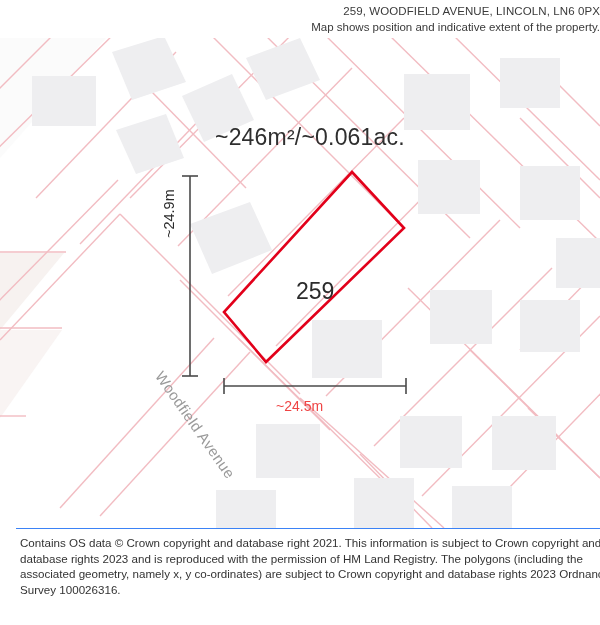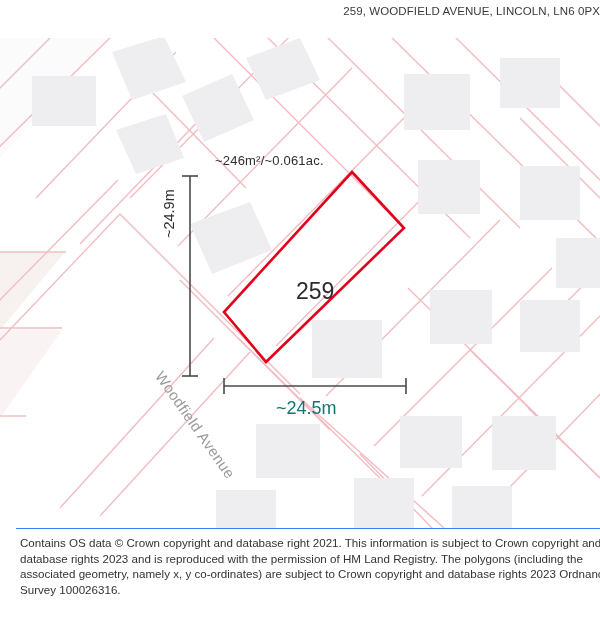--- a/index.html
+++ b/index.html
@@ -57,36 +57,35 @@
   }
   
   .map-label {
     position: absolute;
     font-family: "Liberation Sans", sans-serif;
     color: #2b2b2b;
   }
   .area-label {
     left: 215px;
     top: 86px;
-    font-size: 13px;
+    font-size: 23px;
     color: #2f2f2f;
     letter-spacing: 0.2px;
-    margin-top: 29px;
   }
   .plot-number {
     left: 296px;
     top: 240px;
     font-size: 23px;
     color: #2b2b2b;
   }
   .dim-horizontal {
     left: 276px;
     top: 360px;
-    font-size: 18px;
-    color: #0f766e;
+    font-size: 14px;
+    color: #ef4444;
   }
   .dim-vertical {
     left: 161px;
     top: 200px;
     font-size: 14.5px;
     color: #2b2b2b;
     transform: rotate(-90deg);
     transform-origin: left top;
   }
   .street-name {
@@ -117,20 +116,21 @@
     color: #333333;
   }
 </style>
 </head>
 <body>
 
 <div class="page">
 
   <div class="header">
     <div class="title">259, WOODFIELD AVENUE, LINCOLN, LN6 0PX</div>
+    <div class="subtitle">Map shows position and indicative extent of the property.</div>
   </div>
 
   <div class="map">
     <svg width="600" height="490" viewBox="0 0 600 490" xmlns="http://www.w3.org/2000/svg">
 
       <rect x="0" y="0" width="600" height="490" fill="#ffffff"></rect>
 
       <g>
         <polygon points="0,300 118,175 215,300 96,440 0,440" fill="#ffffff"></polygon>
         <polygon points="-20,268 112,140 206,252 62,468 -20,468" fill="#ffffff"></polygon>

